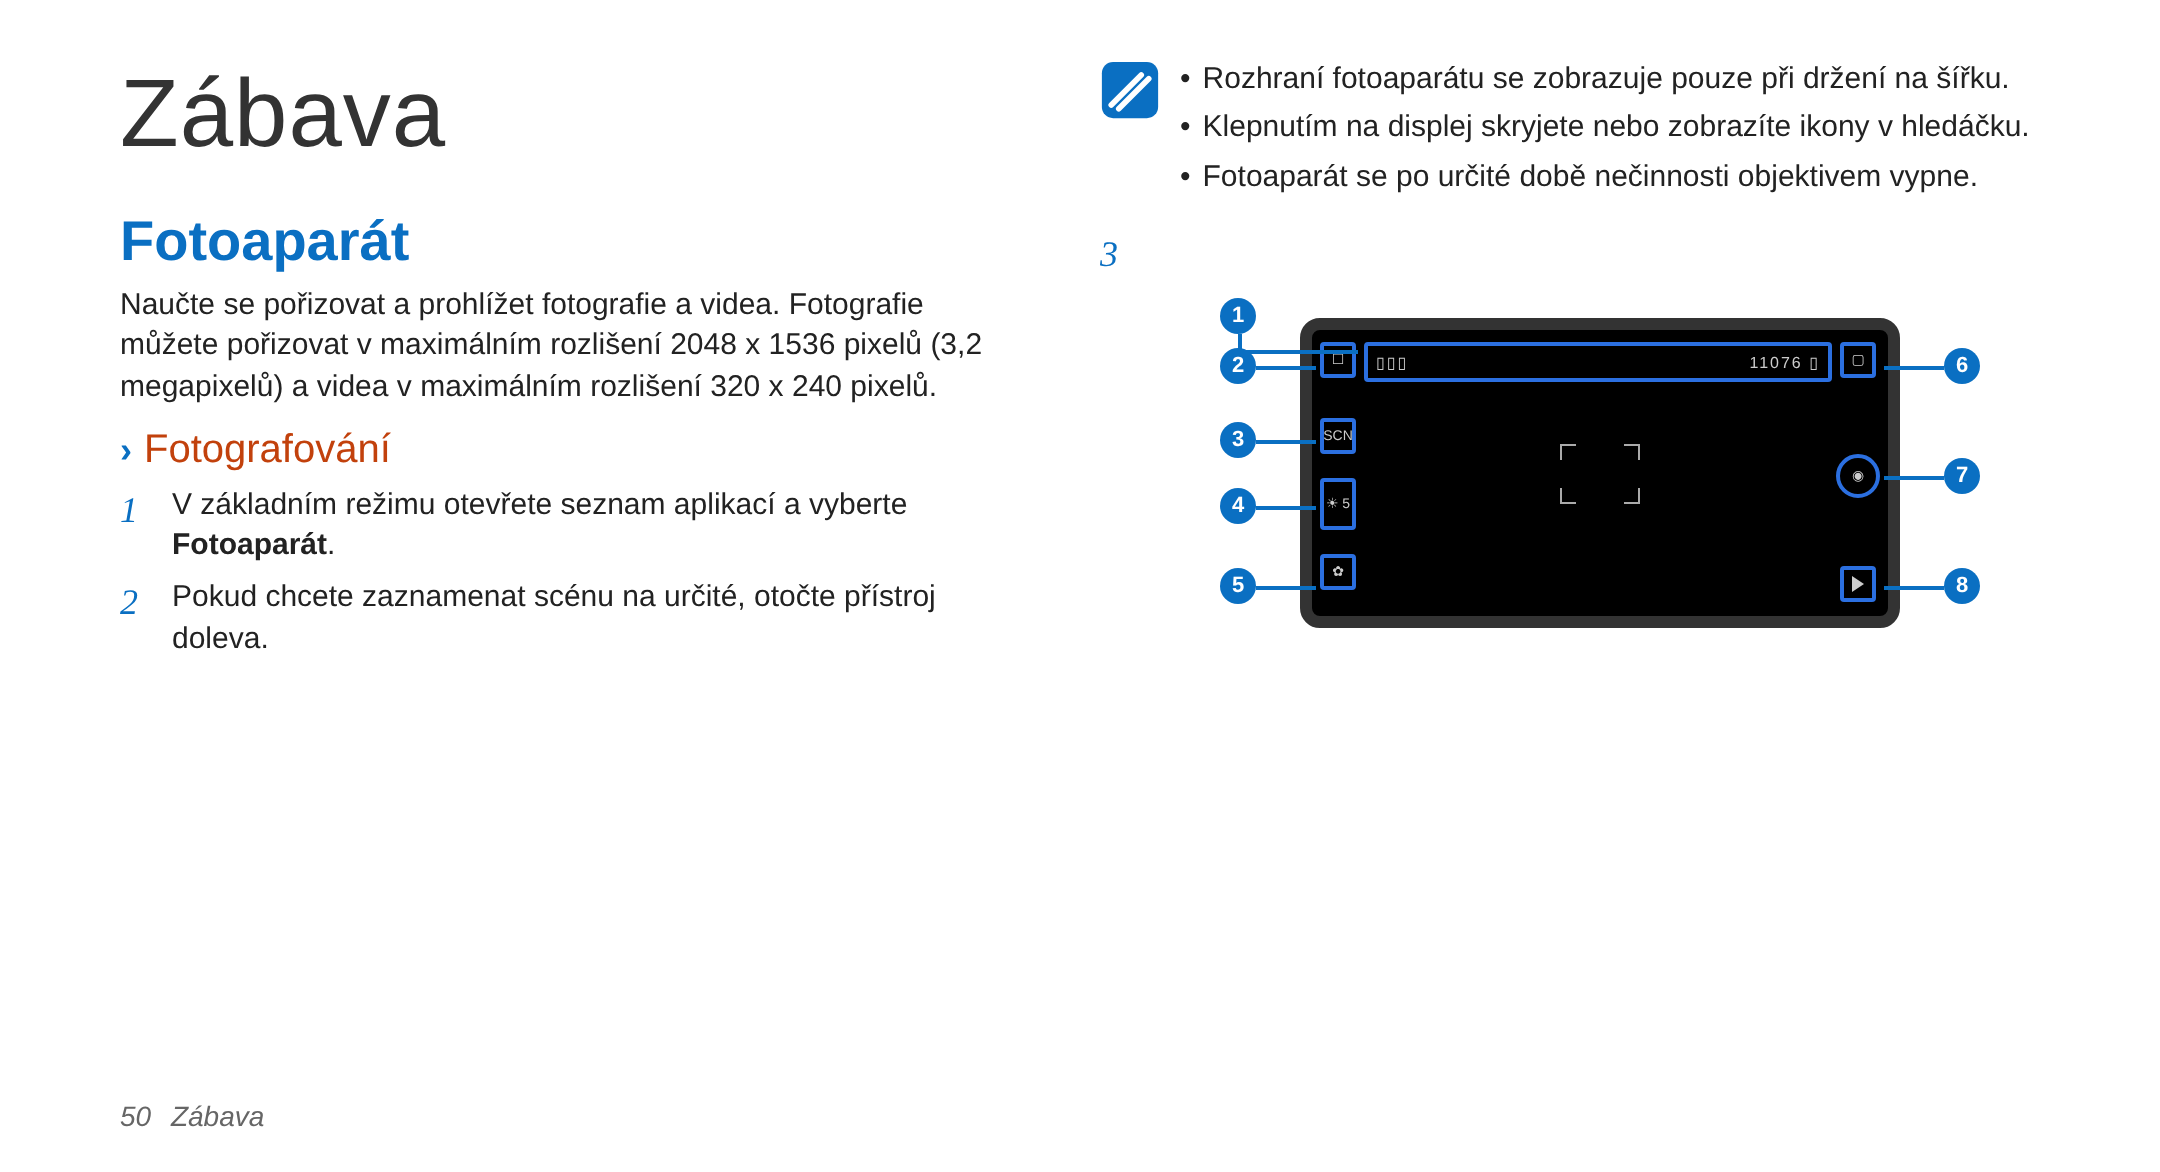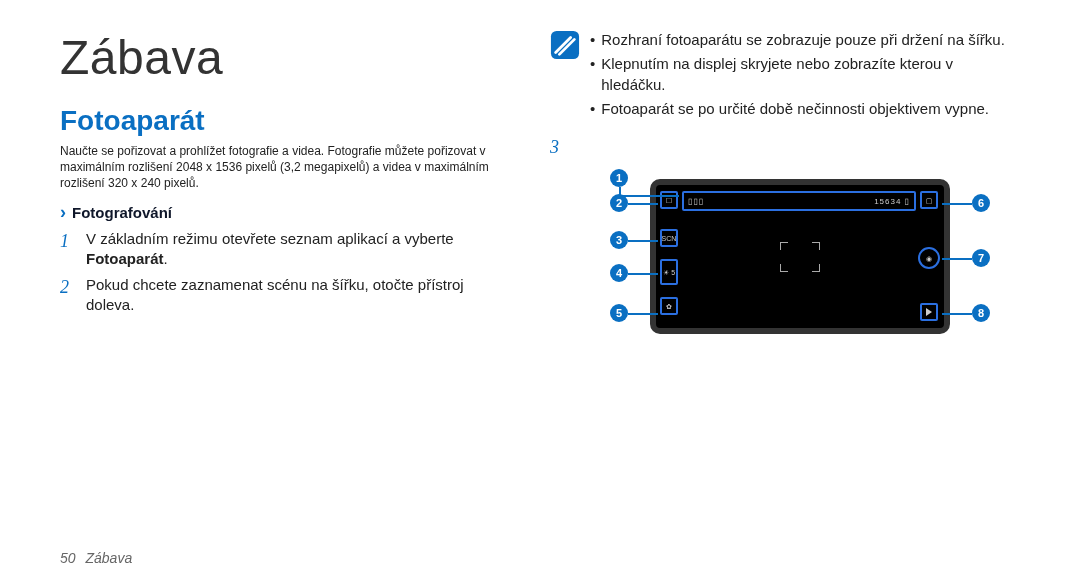--- a/index.html
+++ b/index.html
@@ -2,32 +2,32 @@
 <html><head>
 <meta charset="utf-8">
 <style>
   * { box-sizing: border-box; margin: 0; padding: 0; }
   html, body { width: 1080px; height: 586px; background: #fff; font-family: "Segoe UI", "Myriad Pro", Arial, sans-serif; color: #222; }
   .page { position: relative; width: 1080px; height: 586px; padding: 30px 60px 20px 60px; }
   .columns { display: flex; gap: 40px; }
   .col { width: 480px; }
   h1.title { font-size: 48px; font-weight: 400; color: #333; margin-bottom: 20px; letter-spacing: 0.5px; }
   h2.section { font-size: 28px; font-weight: 600; color: #0a6fc2; margin-bottom: 6px; }
-  .intro { font-size: 12px; line-height: 1.35; margin-bottom: 0; }
+  .intro { font-size: 15px; line-height: 1.35; margin-bottom: 0; }
   .subsection { display: flex; align-items: baseline; gap: 6px; margin-bottom: 6px; margin-top: 10px; }
   .chev { color: #0a6fc2; font-size: 18px; font-weight: 700; }
-  .subsection h3 { font-size: 15px; font-weight: 700; color: #0f172a; }
+  .subsection h3 { font-size: 20px; font-weight: 400; color: #c2410c; }
   .steps { list-style: none; }
   .steps li { display: flex; gap: 10px; font-size: 15px; line-height: 1.35; margin-bottom: 6px; }
   .stepnum { color: #0a6fc2; font-size: 18px; font-weight: 400; font-style: italic; width: 16px; flex-shrink: 0; font-family: Georgia, serif; }
   .bold { font-weight: 700; }
   .note-box { display: flex; gap: 10px; margin-bottom: 12px; }
   .note-icon { width: 30px; height: 30px; flex-shrink: 0; }
   .note-icon svg { width: 30px; height: 30px; }
-  .note-list { list-style: none; font-size: 15px; line-height: 1.35; }
+  .note-list { list-style: none; font-size: 15px; line-height: 1.35; text-align: center; }
   .note-list li { display: flex; gap: 6px; margin-bottom: 4px; }
   .note-list li::before { content: "•"; }
   .diagram-wrap { position: relative; width: 440px; height: 180px; margin-top: 10px; margin-left: 30px; }
   .camera-ui {
     position: absolute; left: 70px; top: 10px; width: 300px; height: 155px;
     background: #000; border: 6px solid #333; border-radius: 10px;
   }
   .camera-ui .topbar {
     position: absolute; left: 26px; top: 6px; right: 28px; height: 20px;
     border: 2px solid #2b6fe0; border-radius: 2px;
@@ -69,57 +69,57 @@
 
       <ol class="steps">
         <li>
           <span class="stepnum">1</span>
           <span>
             <span>V základním režimu otevřete seznam aplikací a vyberte </span><span class="bold">Fotoaparát</span><span>.</span>
           </span>
         </li>
         <li>
           <span class="stepnum">2</span>
-          <span>Pokud chcete zaznamenat scénu na šířku, otočte přístroj doleva.</span>
+          <span>Pokud chcete zaznamenat scénu na určité, otočte přístroj doleva.</span>
         </li>
       </ol>
     </div>
 
     <div class="col">
       <div class="note-box">
         <div class="note-icon">
           <svg viewBox="0 0 32 32">
             <rect x="1" y="1" width="30" height="30" rx="6" fill="#0a6fc2"></rect>
             <path d="M6 24 L22 8 M10 26 L26 10" stroke="#fff" stroke-width="3" stroke-linecap="round" fill="none"></path>
           </svg>
         </div>
         <ul class="note-list">
           <li>
               <span>Rozhraní fotoaparátu se zobrazuje pouze při držení na šířku.</span>
             </li>
           <li>
-              <span>Klepnutím na displej skryjete nebo zobrazíte kterou v hledáčku.</span>
+              <span>Klepnutím na displej skryjete nebo zobrazíte ikony v hledáčku.</span>
             </li>
           <li>
               <span>Fotoaparát se po určité době nečinnosti objektivem vypne.</span>
             </li>
         </ul>
       </div>
 
       <ol class="steps" start="3">
         <li>
           <span class="stepnum">3</span>
         </li>
       </ol>
 
       <div class="diagram-wrap">
         <div class="camera-ui">
           <div class="topbar">
             <span>▯▯▯</span>
-            <span>15634 ▯</span>
+            <span>11076 ▯</span>
           </div>
           <div class="left-icons">
             <div class="ci">
                 <span class="ci-inner">☐</span>
               </div>
             <div class="ci" style="margin-top:14px">
                 <span class="ci-inner">SCN</span>
               </div>
             <div class="ci" style="margin-top:6px;height:26px">
                 <span class="ci-inner">☀ 5</span>

